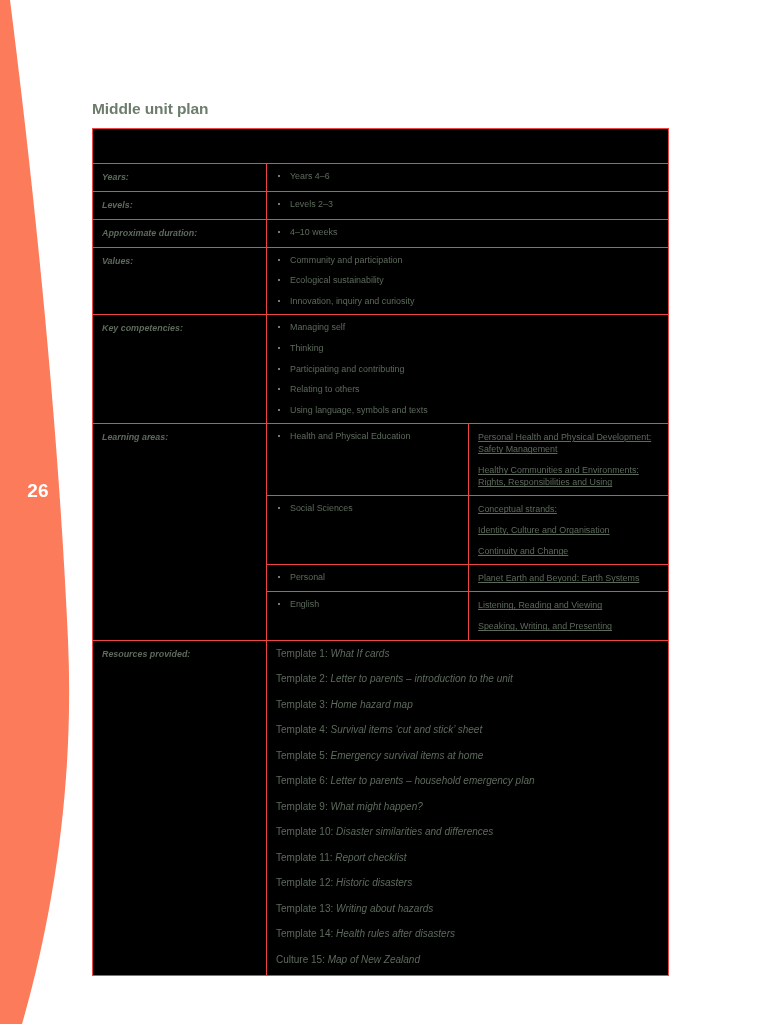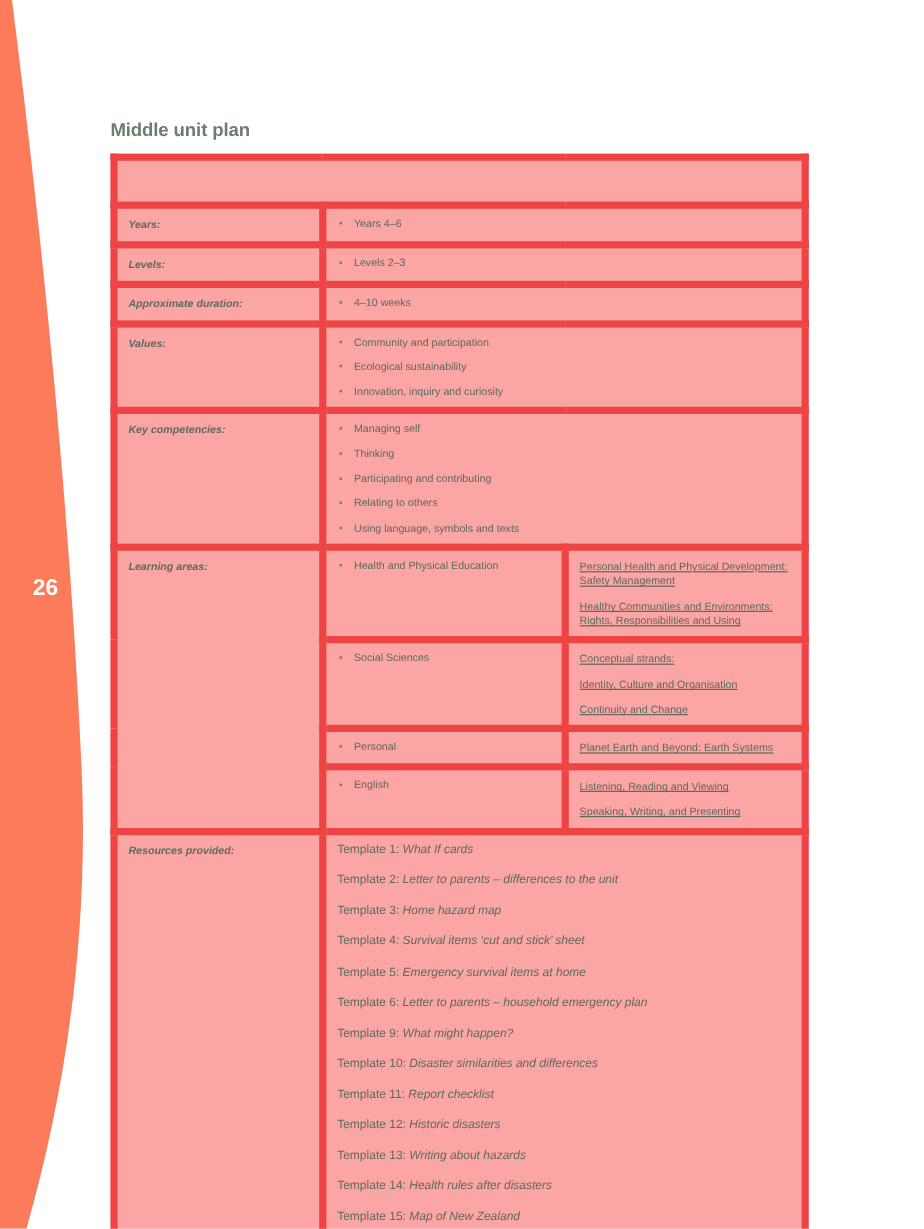--- a/index.html
+++ b/index.html
@@ -63,22 +63,22 @@
   #unit-table {
     position: absolute;
     left: 0;
     top: 128px;
     width: 576px;
     border-collapse: collapse;
     table-layout: fixed;
   }
 
   #unit-table td {
-    border: 6px solid #ef4444;
-    background: #fca5a5;
+    border: 1px solid #ef4444;
+    background: #000000;
     vertical-align: top;
     padding: 7px 9px 7px 9px;
     font-size: 8.9px;
     color: #5d6a5c;
     line-height: 1.45;
   }
 
   td.label-cell {
     width: 174px;
     font-style: italic;
@@ -284,31 +284,31 @@
             <p>Speaking, Writing, and Presenting</p>
           </div>
         </td>
       </tr>
 
       <tr>
         <td class="label-cell">Resources provided:</td>
         <td colspan="2">
           <ul class="resource-list" id="resource-list">
               <li><span class="r-prefix">Template 1: </span><span class="r-title">What If cards</span></li>
-              <li><span class="r-prefix">Template 2: </span><span class="r-title">Letter to parents – differences to the unit</span></li>
+              <li><span class="r-prefix">Template 2: </span><span class="r-title">Letter to parents – introduction to the unit</span></li>
               <li><span class="r-prefix">Template 3: </span><span class="r-title">Home hazard map</span></li>
               <li><span class="r-prefix">Template 4: </span><span class="r-title">Survival items ‘cut and stick’ sheet</span></li>
               <li><span class="r-prefix">Template 5: </span><span class="r-title">Emergency survival items at home</span></li>
               <li><span class="r-prefix">Template 6: </span><span class="r-title">Letter to parents – household emergency plan</span></li>
               <li><span class="r-prefix">Template 9: </span><span class="r-title">What might happen?</span></li>
               <li><span class="r-prefix">Template 10: </span><span class="r-title">Disaster similarities and differences</span></li>
               <li><span class="r-prefix">Template 11: </span><span class="r-title">Report checklist</span></li>
               <li><span class="r-prefix">Template 12: </span><span class="r-title">Historic disasters</span></li>
               <li><span class="r-prefix">Template 13: </span><span class="r-title">Writing about hazards</span></li>
               <li><span class="r-prefix">Template 14: </span><span class="r-title">Health rules after disasters</span></li>
-              <li><span class="r-prefix">Template 15: </span><span class="r-title">Map of New Zealand</span></li>
+              <li><span class="r-prefix">Culture 15: </span><span class="r-title">Map of New Zealand</span></li>
             </ul>
         </td>
       </tr>
 
     </tbody>
   </table>
 </div>
 
 </body></html>

